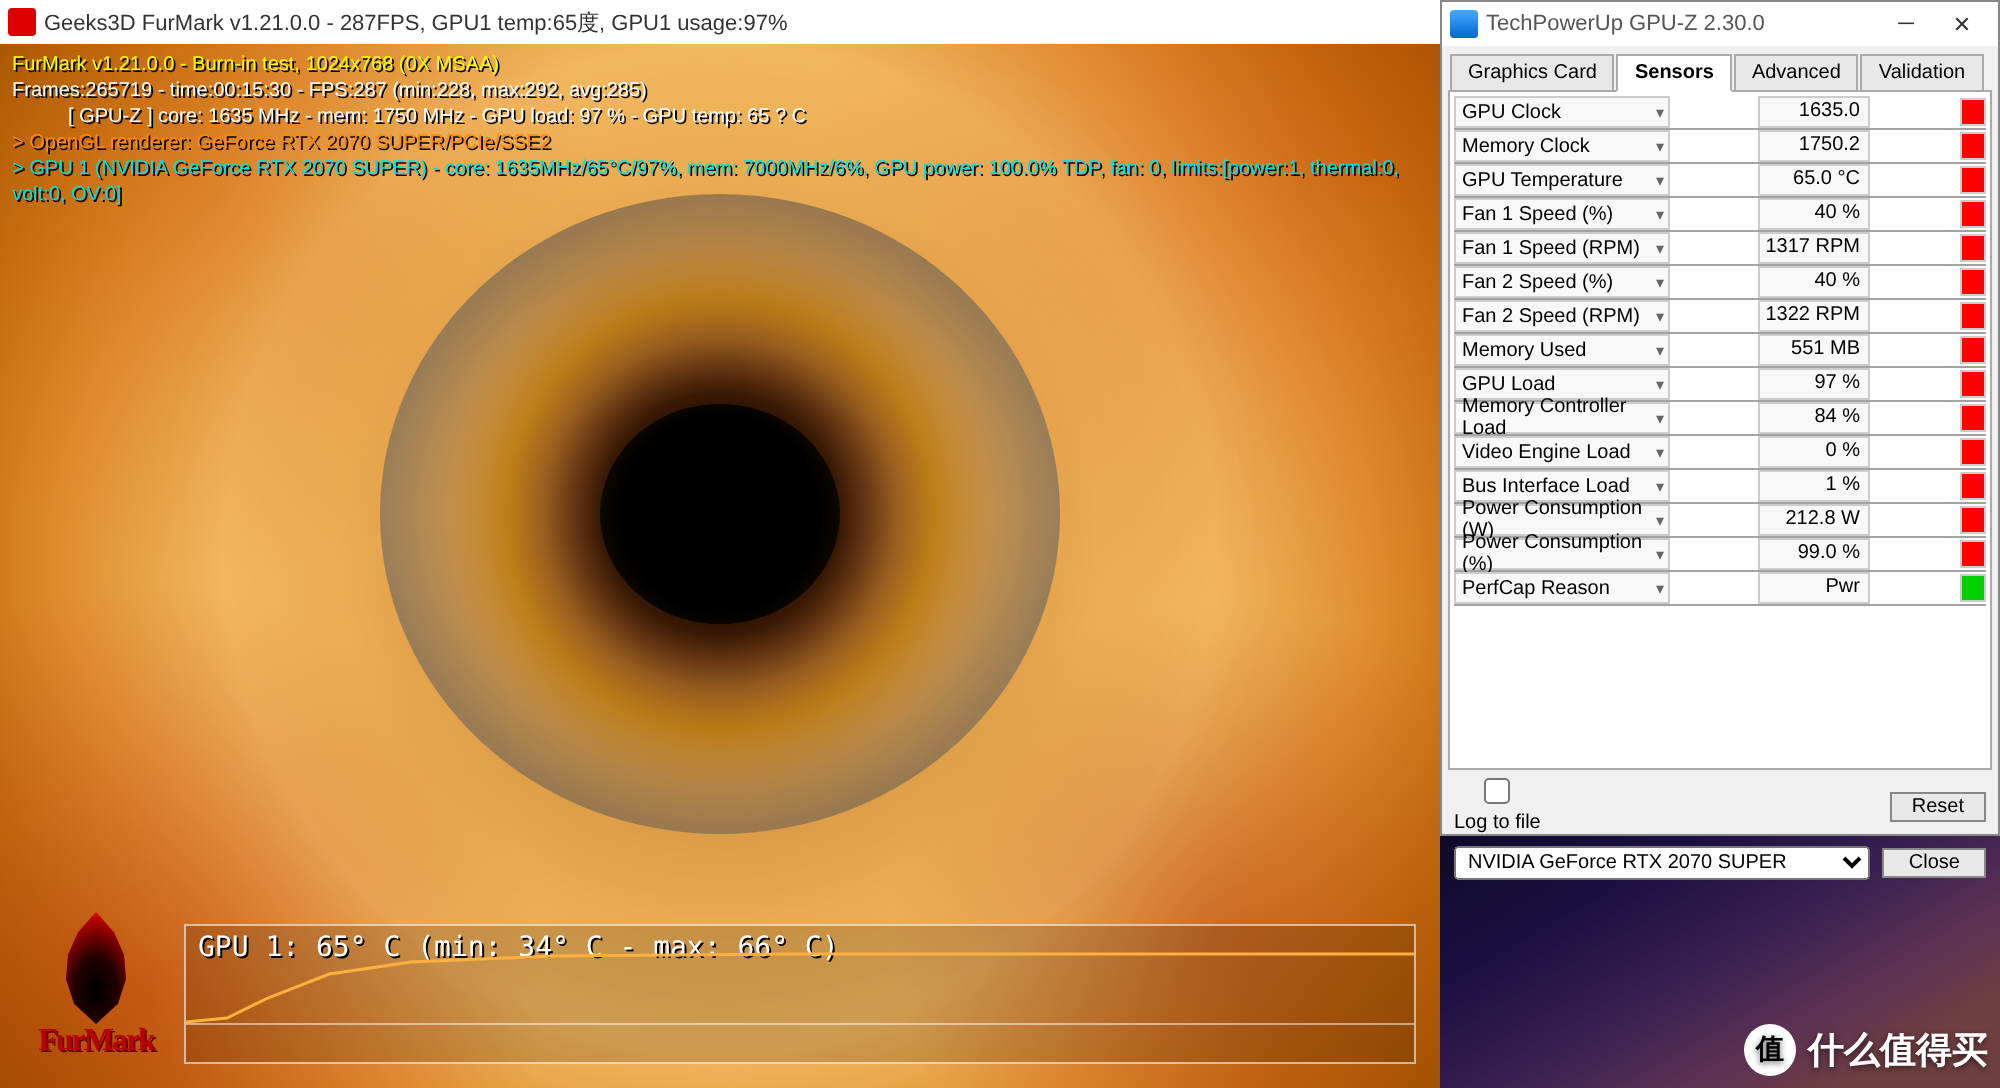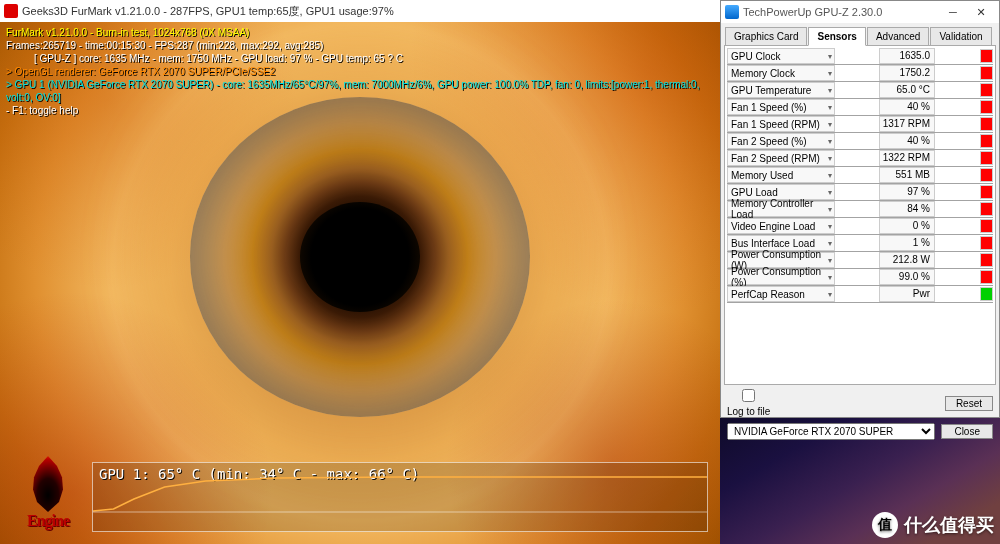--- a/index.html
+++ b/index.html
@@ -83,25 +83,24 @@
     <div class="kaleidoscope"></div>
     <div class="iris">
       <div class="pupil"></div>
     </div>
     <div class="overlay-text">
       <div class="l1">FurMark v1.21.0.0 - Burn-in test, 1024x768 (0X MSAA)</div>
       <div class="l2">Frames:265719 - time:00:15:30 - FPS:287 (min:228, max:292, avg:285)</div>
       <div class="l3">[ GPU-Z ] core: 1635 MHz - mem: 1750 MHz - GPU load: 97 % - GPU temp: 65 ? C</div>
       <div class="l4">&gt; OpenGL renderer: GeForce RTX 2070 SUPER/PCIe/SSE2</div>
       <div class="l5">&gt; GPU 1 (NVIDIA GeForce RTX 2070 SUPER) - core: 1635MHz/65°C/97%, mem: 7000MHz/6%, GPU power: 100.0% TDP, fan: 0, limits:[power:1, thermal:0, volt:0, OV:0]</div>
-      <div class="l6">- F1: toggle help</div>
     </div>
     <div class="furmark-logo">
       <div class="flame"></div>
-      <div class="txt">Engine</div>
+      <div class="txt">FurMark</div>
     </div>
     <div class="graph-box">
       <div class="graph-label">GPU 1: 65° C (min: 34° C - max: 66° C)</div>
       <div class="graph-line">
         <svg viewBox="0 0 600 40" preserveAspectRatio="none">
           <path d="M0,38 L20,36 L40,26 L70,14 L110,8 L180,5 L300,4 L600,4" stroke="#ffb040" stroke-width="1.5" fill="none"></path>
           <path d="M0,39 L600,39" stroke="#ffffff" stroke-width="0.5"></path>
         </svg>
       </div>
     </div>

